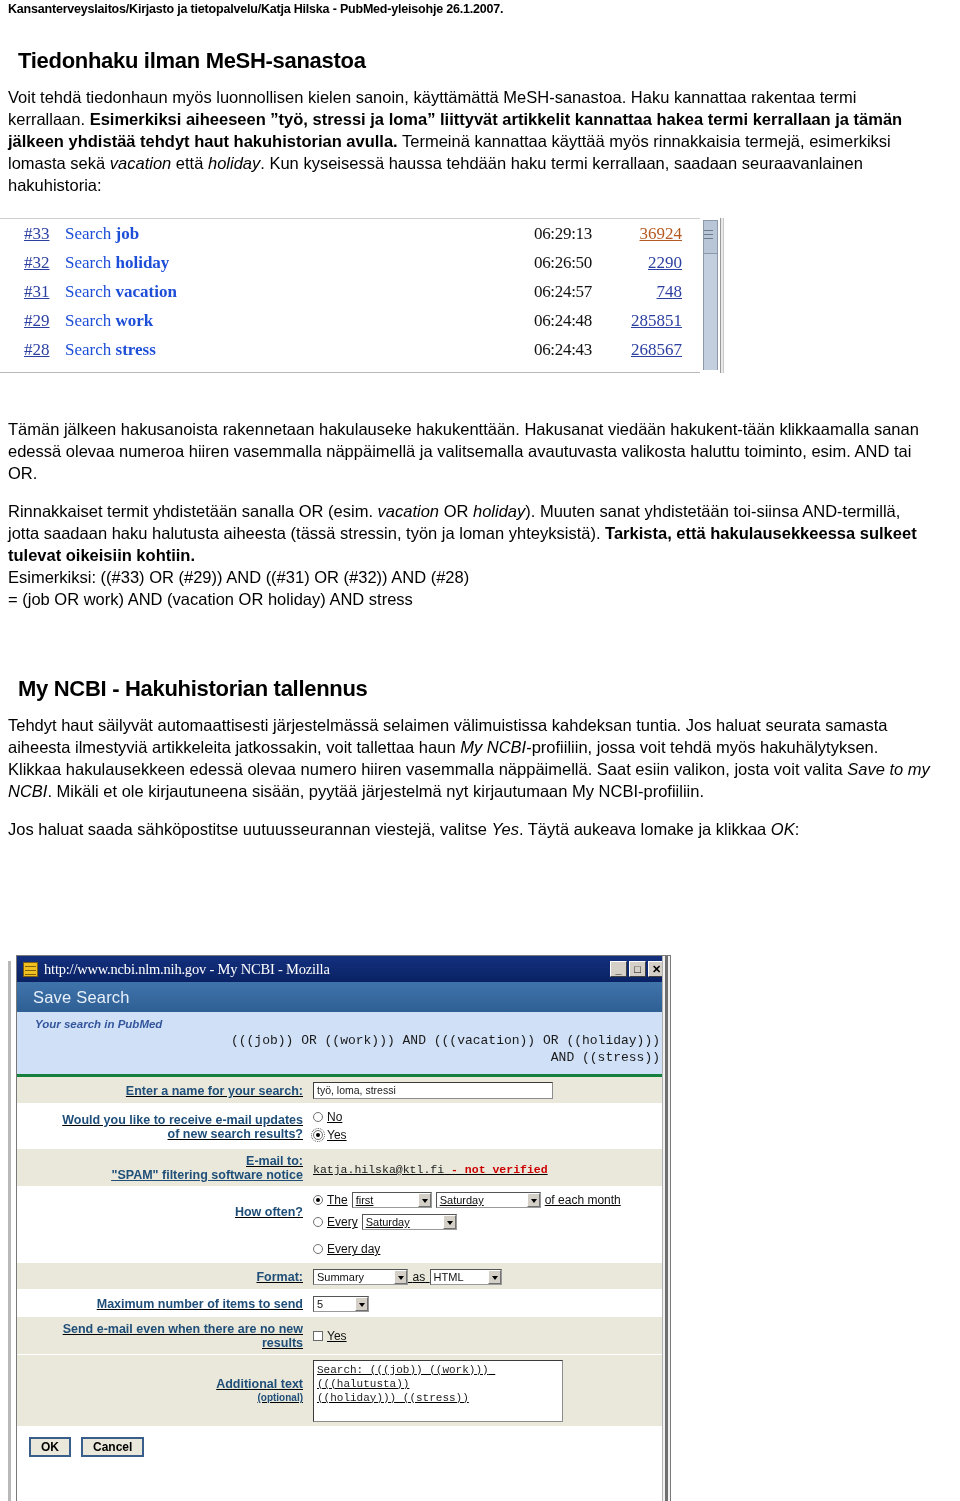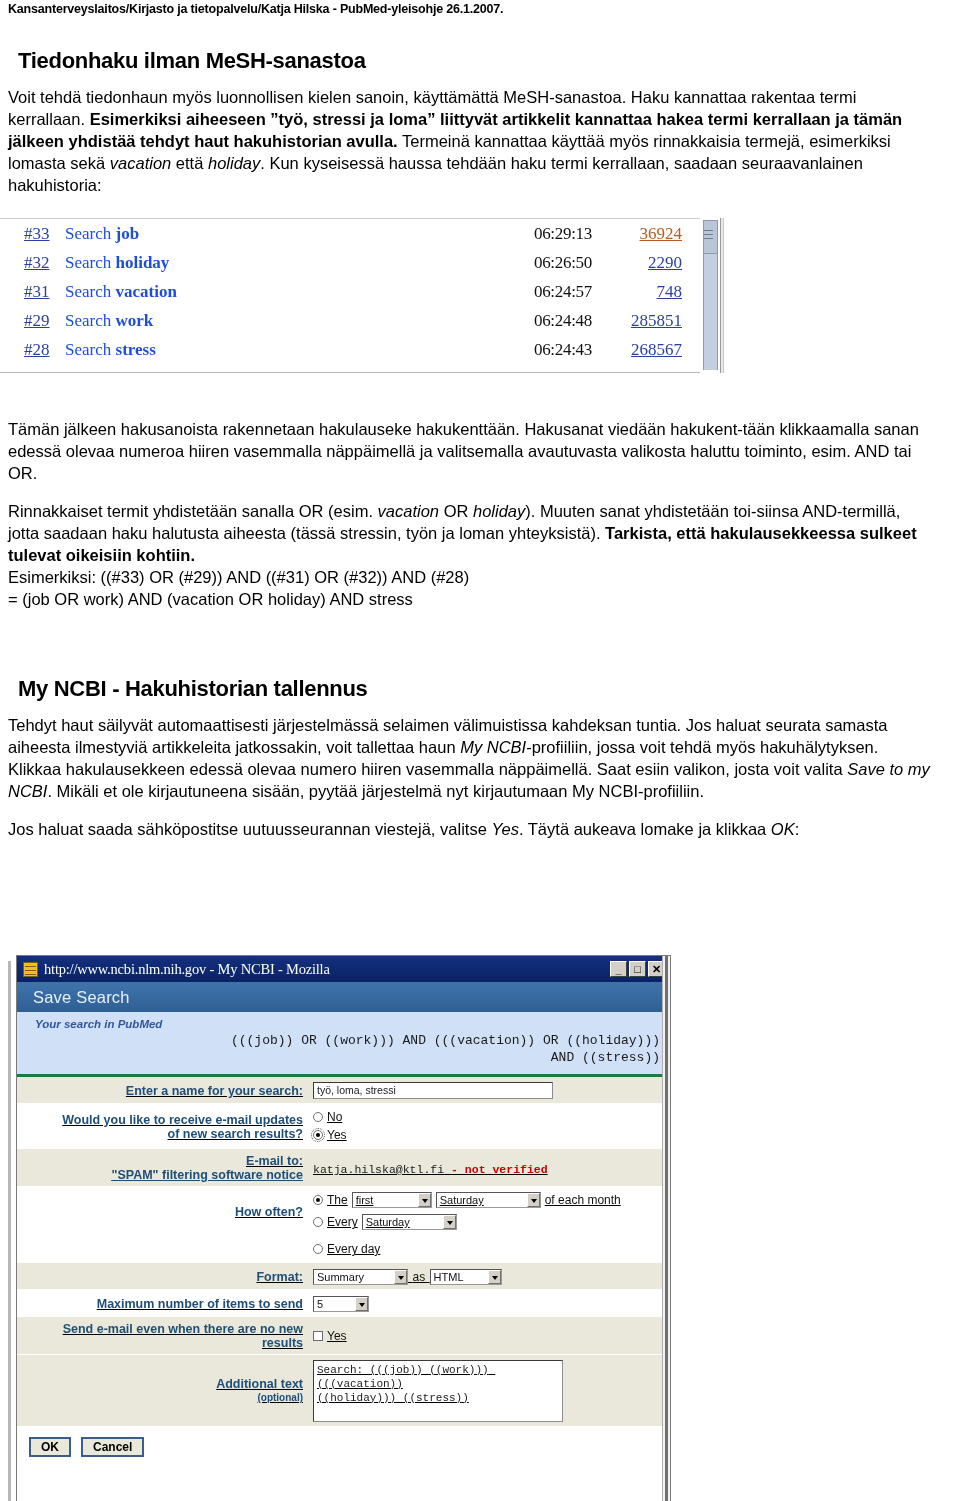--- a/index.html
+++ b/index.html
@@ -443,21 +443,21 @@
           </div>
         </div>
       </div>
 
       <div class="frow beige" style="min-height:72px">
         <div class="fl">
           <span>Additional text</span>
           <span class="sub">(optional)</span>
         </div>
         <div class="fr">
-          <div class="ta">Search: (((job)) ((work))) (((vacation))
+          <div class="ta">Search: (((job)) ((work))) (((halutusta))
 ((holiday))) ((stress))</div>
         </div>
       </div>
 
       <div class="btnrow">
         <div class="pbtn">OK</div>
         <div class="pbtn">Cancel</div>
       </div>
 
     </div>

